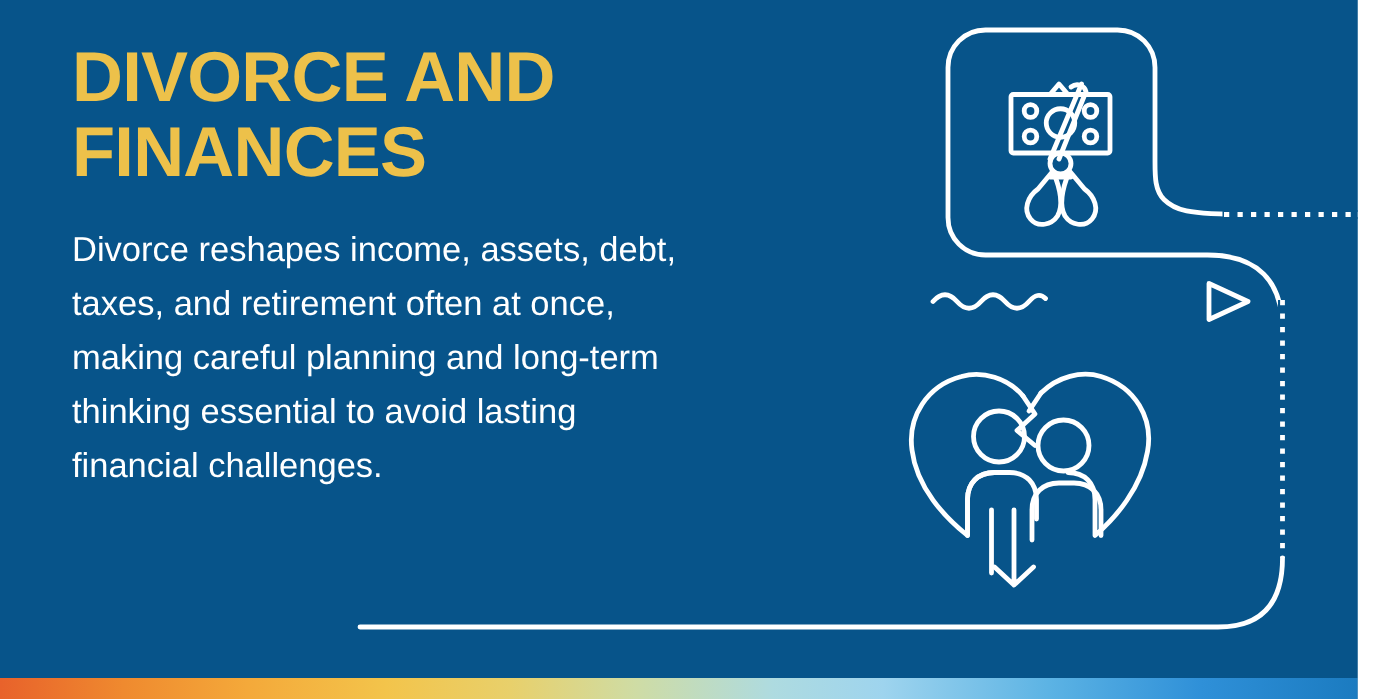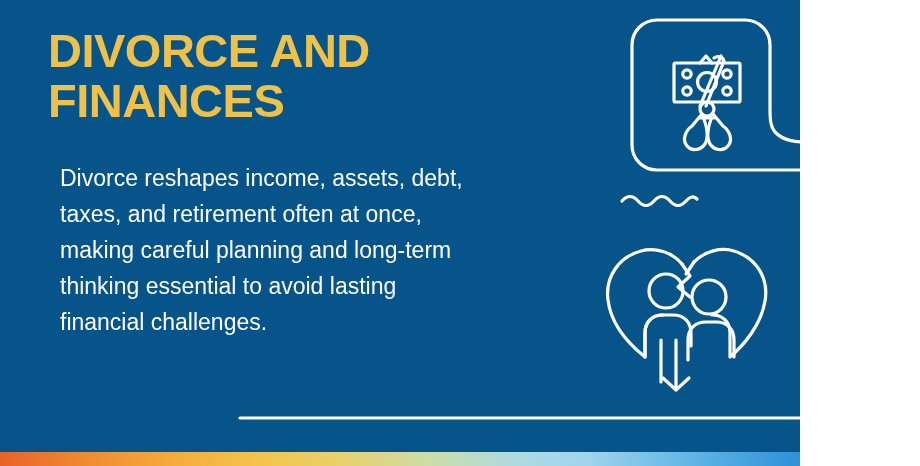--- a/index.html
+++ b/index.html
@@ -2,21 +2,21 @@
 <html><head>
 <meta charset="utf-8">
 <style>
   html, body {
     margin: 0;
     padding: 0;
     background: #ffffff;
   }
   #canvas {
     position: relative;
-    width: 800px;
+    width: 905px;
     height: 466px;
     overflow: hidden;
     background: #07548a;
     font-family: "Liberation Sans", sans-serif;
   }
   #bg-fill {
     position: absolute;
     left: 0; top: 0;
     width: 920px;
     height: 452px;
@@ -44,21 +44,21 @@
     line-height: 50px;
     font-weight: bold;
     letter-spacing: -0.5px;
     margin: 0;
     white-space: pre-line;
   }
   #subtitle {
     color: #ffffff;
     font-size: 23px;
     line-height: 36px;
-    margin: 12px;
+    margin: 0;
     padding-top: 22px;
     font-weight: 400;
     white-space: pre-line;
   }
 
   
   #logo {
     position: absolute;
     left: 44px;
     top: 372px;

